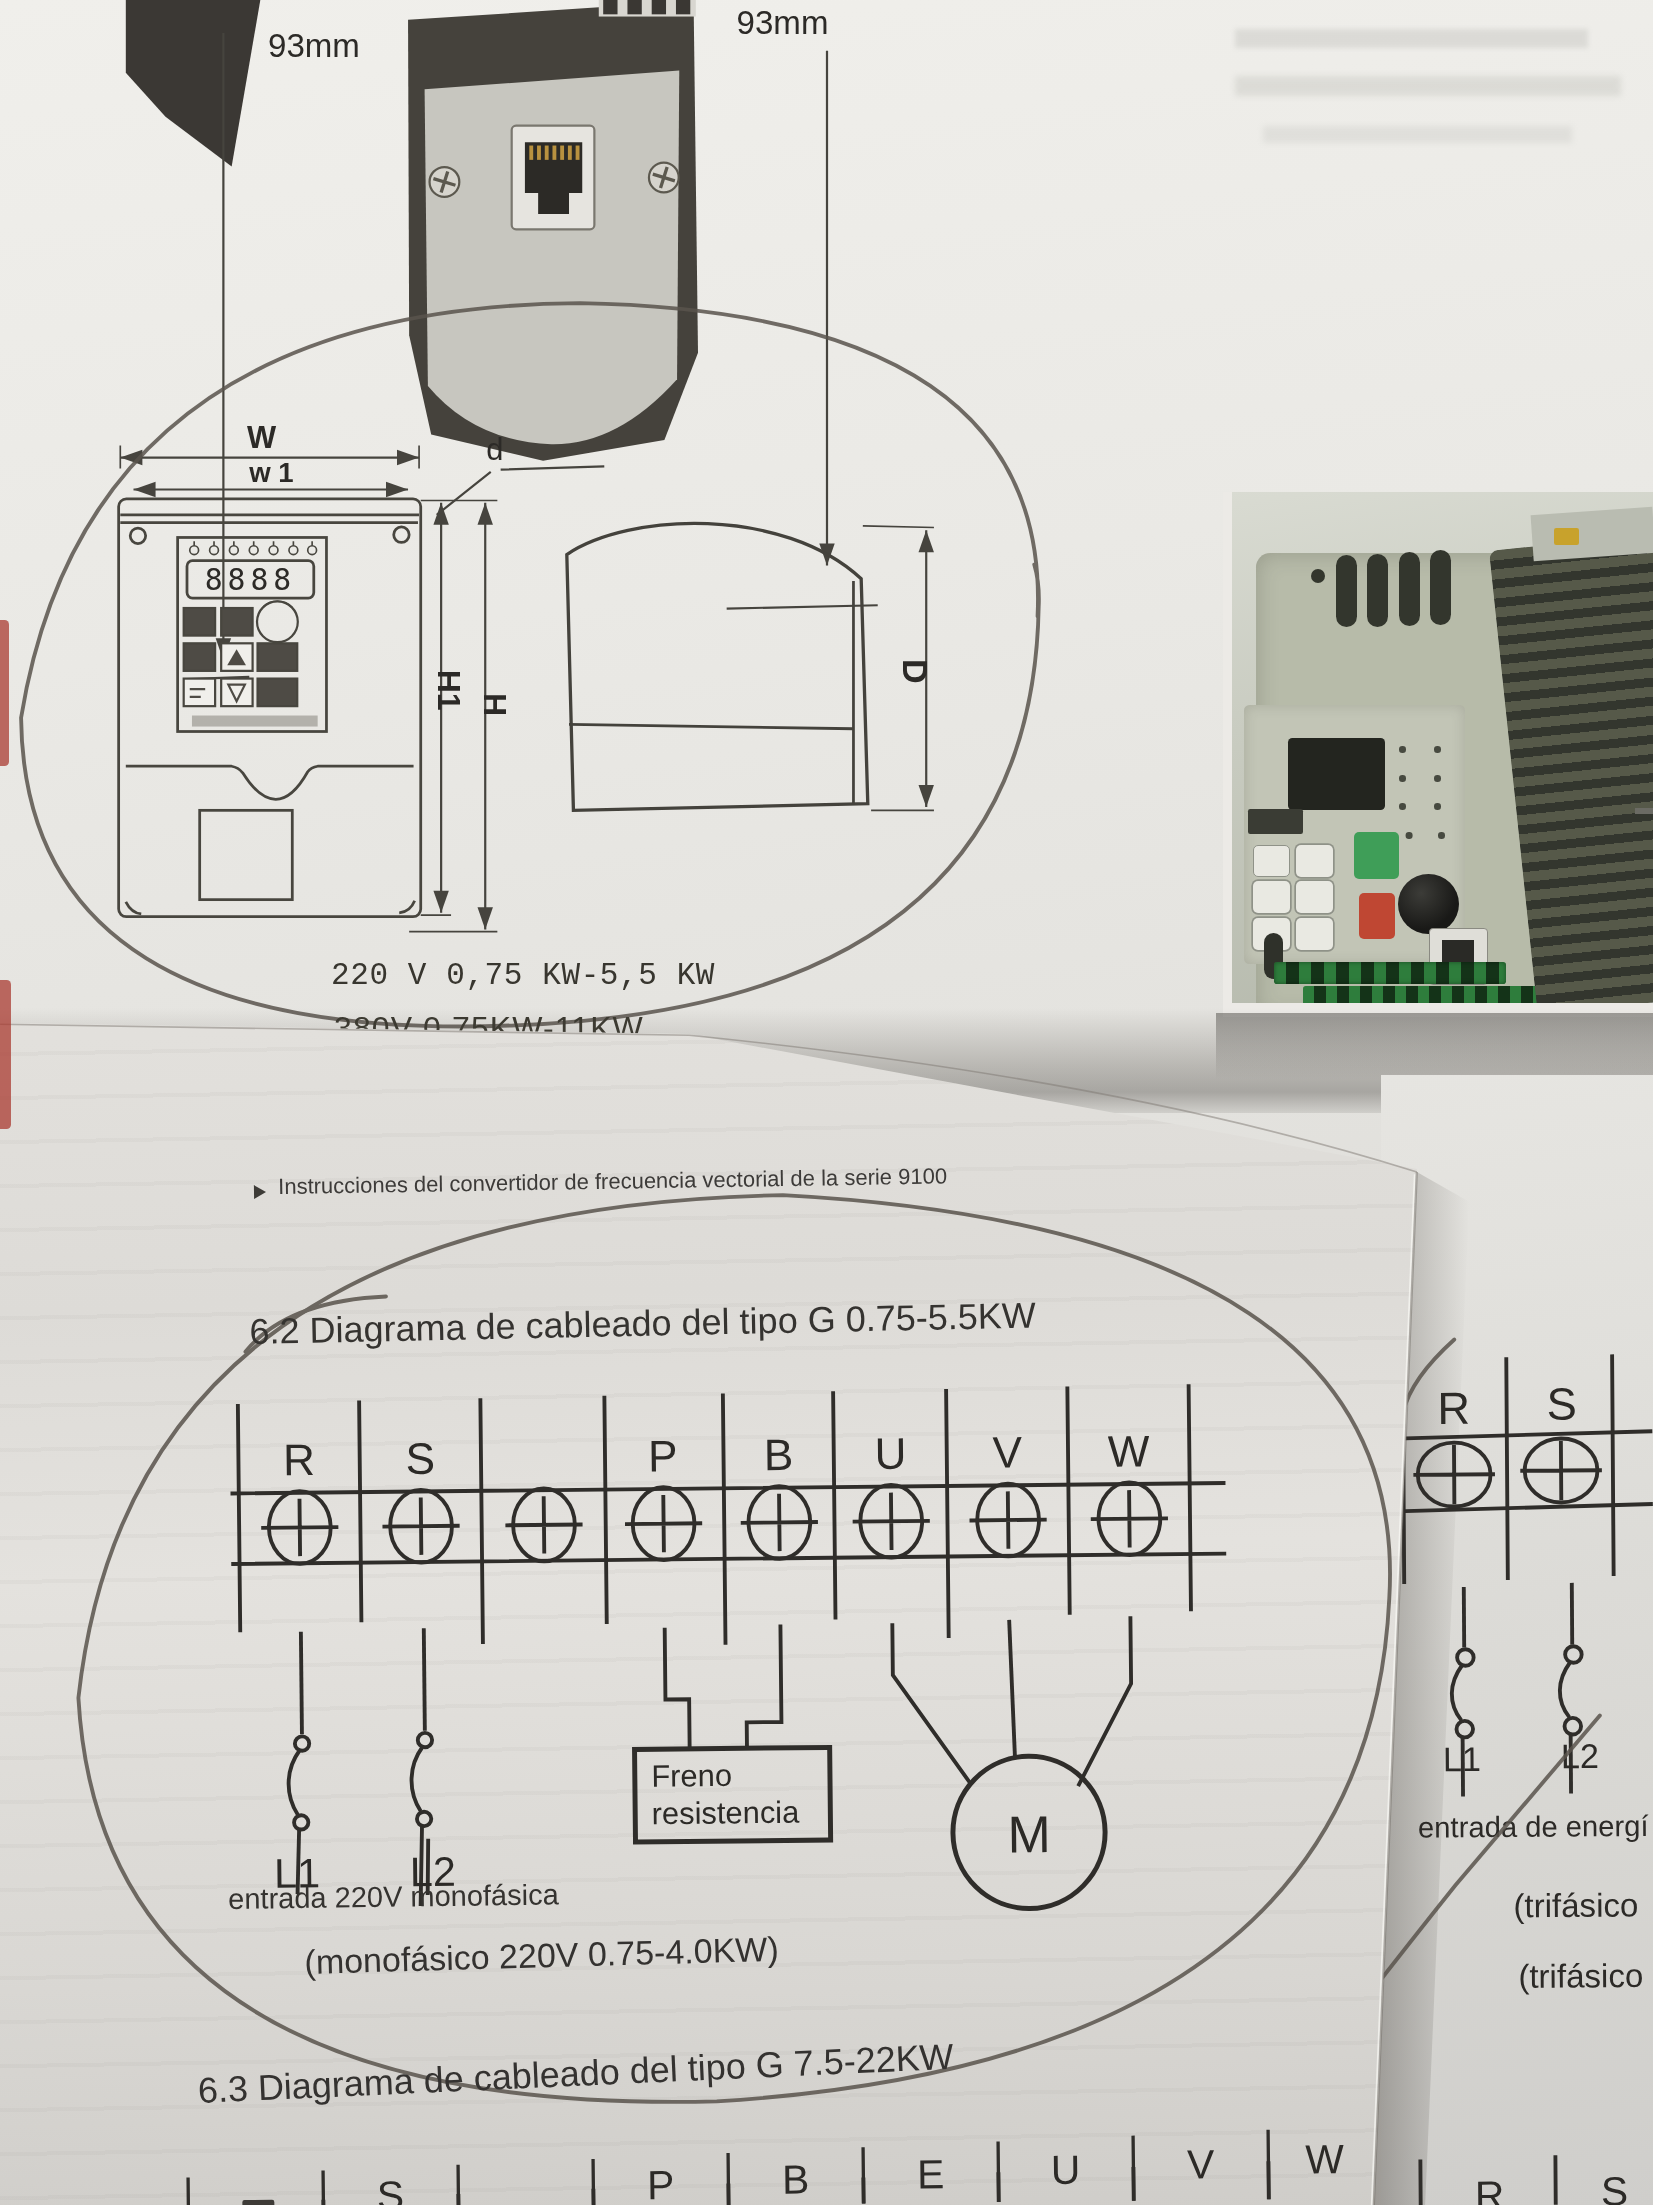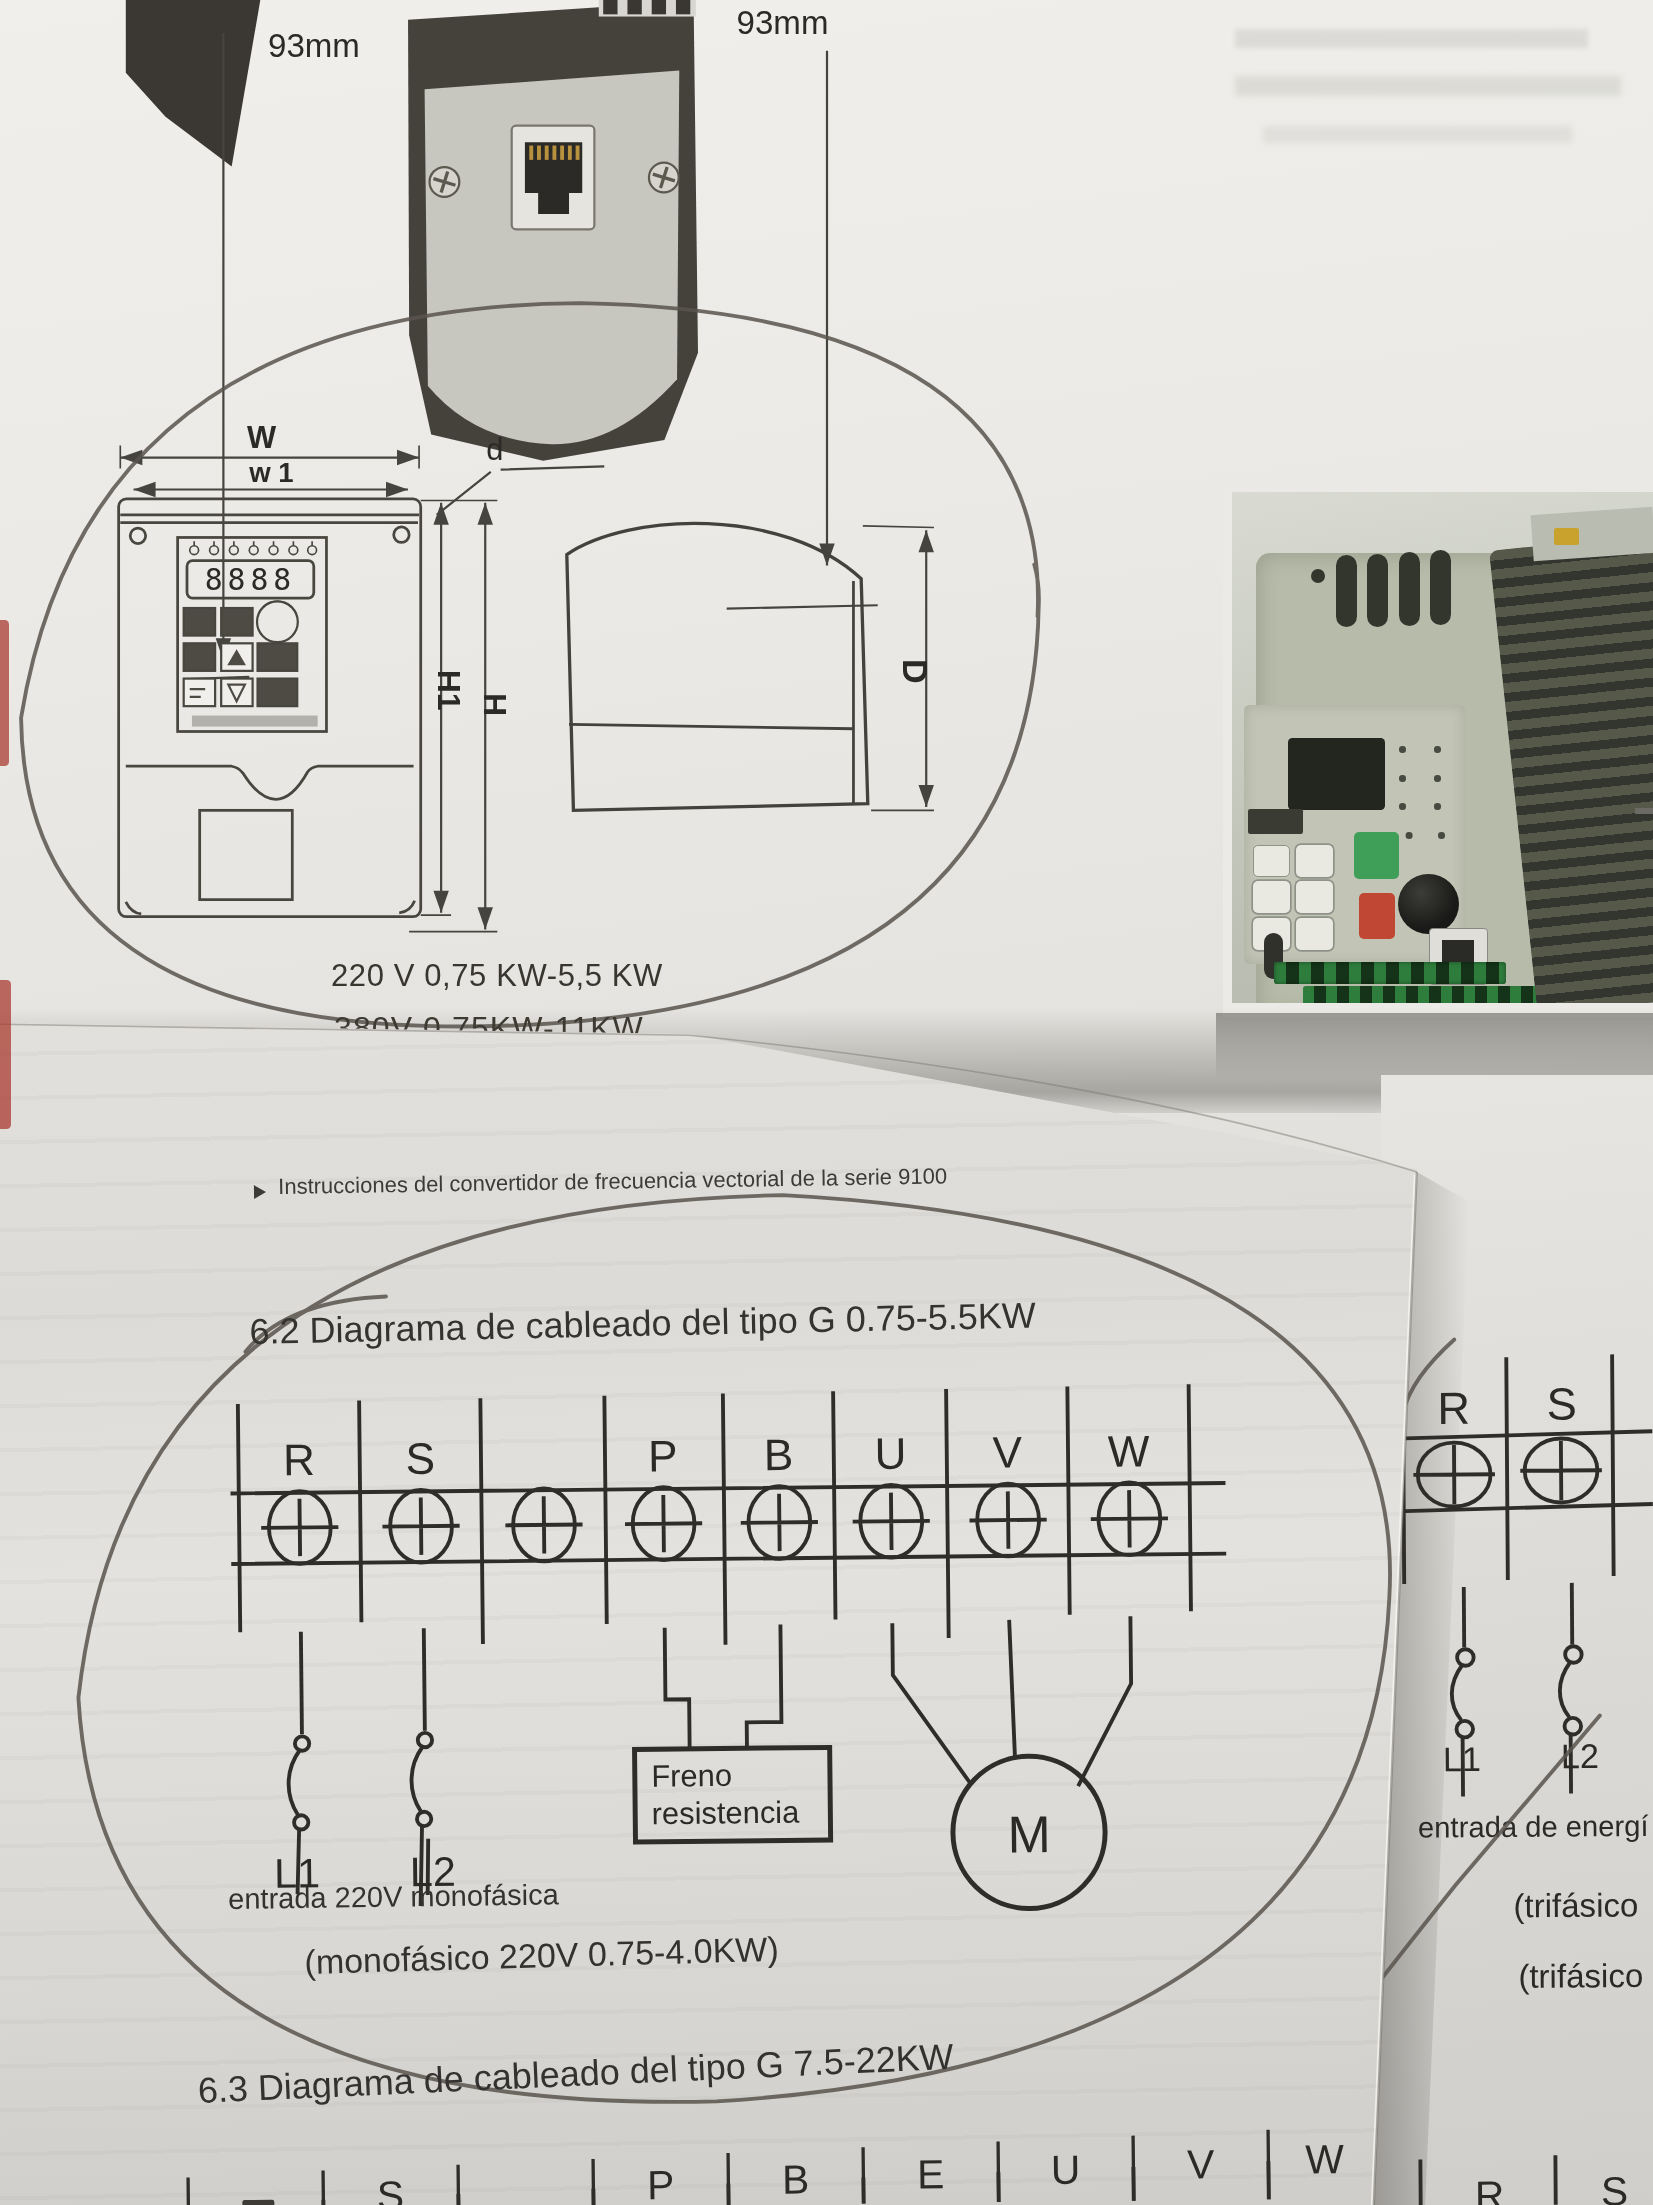--- a/index.html
+++ b/index.html
@@ -146,21 +146,21 @@
 
   <text x="454" y="1070" font-size="54" text-anchor="middle" style="font-family:'DejaVu Sans Mono',monospace;letter-spacing:9px" fill="#3c3a36">8888</text>
 
   <path class="pen" stroke-width="7" d="M1882,1118 Q1908,566 1052,550 Q160,556 38,1302 Q44,1896 935,1860 Q1872,1824 1884,1100 Q1886,1058 1876,1024"></path>
 </svg>
 
 <div class="abs" style="left:1235px;top:29px;width:353px;height:19px;background:#9a9c96;opacity:.22;filter:blur(2.8px);z-index:2;"></div>
 <div class="abs" style="left:1235px;top:76px;width:386px;height:20px;background:#96988f;opacity:.2;filter:blur(3.3px);z-index:2;"></div>
 <div class="abs" style="left:1263px;top:126px;width:309px;height:16.5px;background:#9a9c96;opacity:.16;filter:blur(3.3px);z-index:2;"></div>
 
-<div class="t" style="left:331px;top:960px;font-size:31px;letter-spacing:0.6px;color:#38362f;z-index:2;">220 V 0,75 KW-5,5 KW</div>
+<div class="t" style="left:331px;top:960px;font-size:31px;letter-spacing:0.6px;color:#38362f;z-index:2;font-family:Liberation Mono, monospace;">220 V 0,75 KW-5,5 KW</div>
 <div class="t" style="left:334px;top:1012px;font-size:32px;letter-spacing:1.1px;color:#3a382f;z-index:2;">380V 0,75KW-11KW</div>
 
 <div id="photo" class="abs" style="left:1223px;top:492px;width:431px;height:525px;background:linear-gradient(170deg,#d9dbd2 0%,#c9ccc1 40%,#b4b8ab 100%);">
   <div class="abs" style="left:0;top:0;right:0;bottom:0;filter:blur(0.7px);">
     <div class="abs" style="left:33px;top:61px;width:309px;height:464px;background:#b7bba9;border-radius:14.3px 27.6px 0 0;box-shadow:inset 0 0 22px rgba(60,60,50,.25);"></div>
     <div class="abs" style="left:113px;top:63px;width:21px;height:72px;background:#33362d;border-radius:10.5px;"></div>
     <div class="abs" style="left:144px;top:62px;width:21px;height:73px;background:#33362d;border-radius:10.5px;"></div>
     <div class="abs" style="left:176px;top:60px;width:21px;height:74px;background:#33362d;border-radius:10.5px;"></div>
     <div class="abs" style="left:207px;top:58px;width:21px;height:75px;background:#33362d;border-radius:10.5px;"></div>
     <div class="abs" style="left:88px;top:77px;width:14.3px;height:14.3px;background:#33362d;border-radius:50%;"></div>

